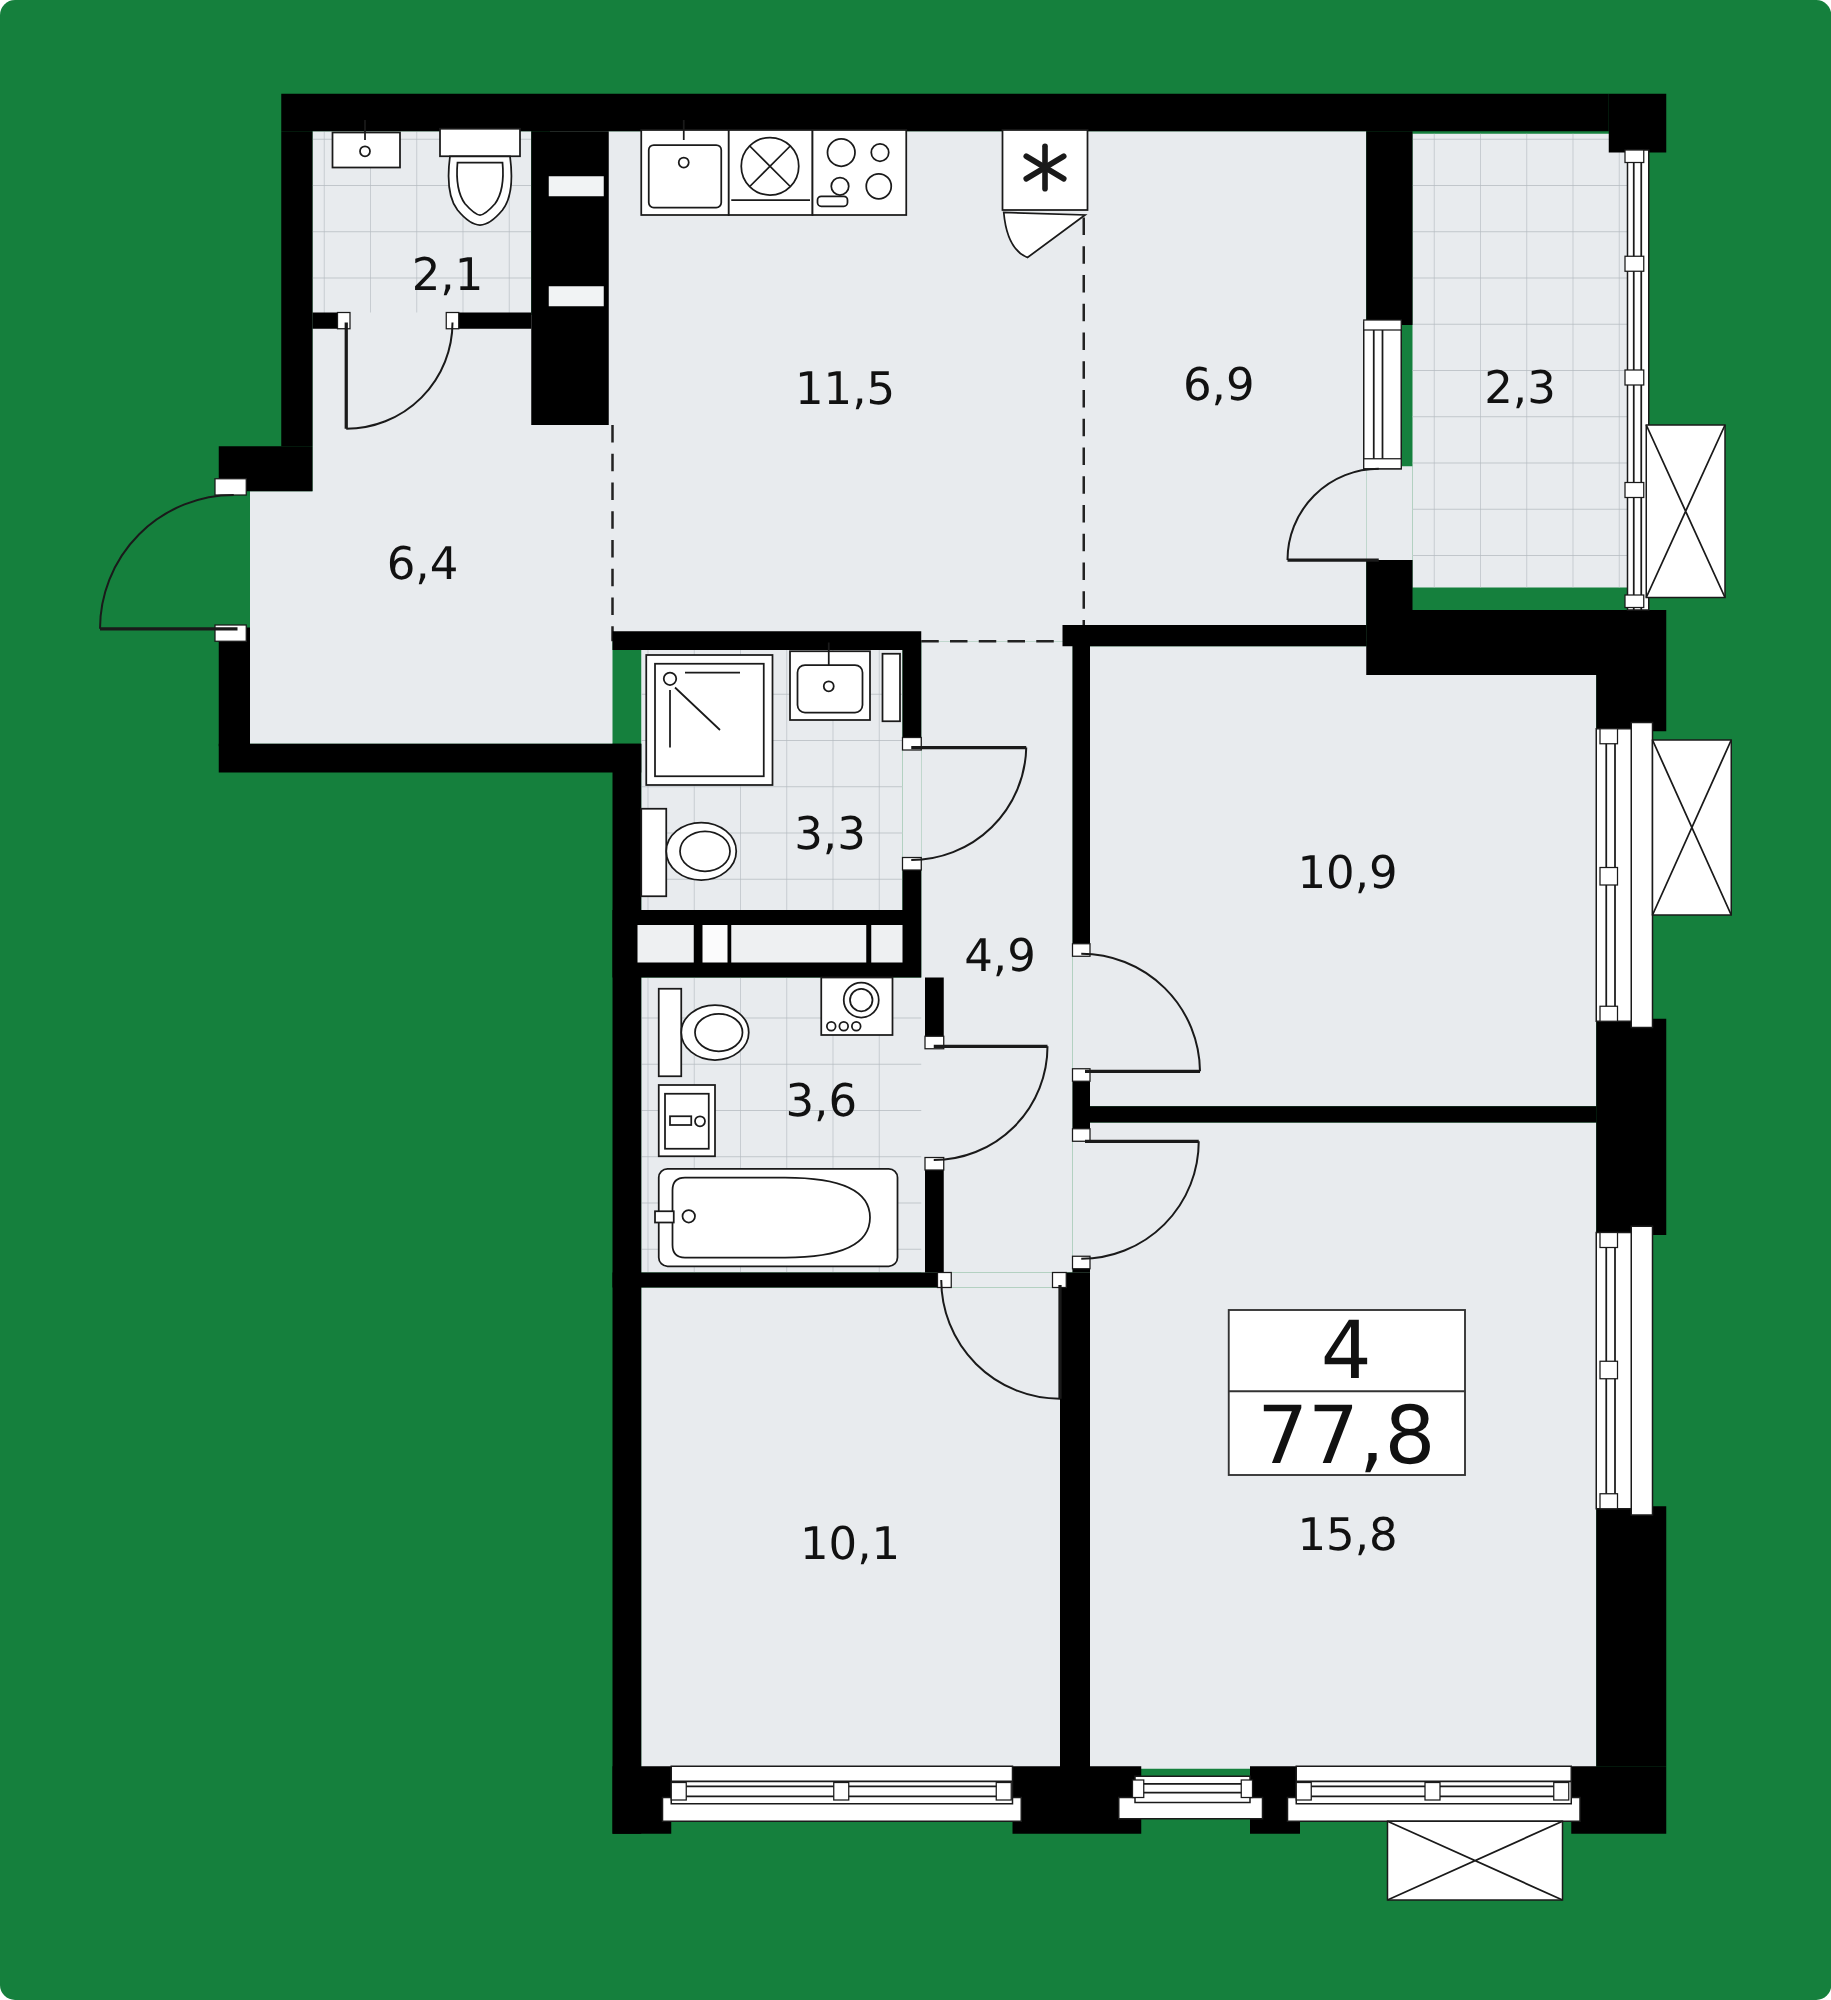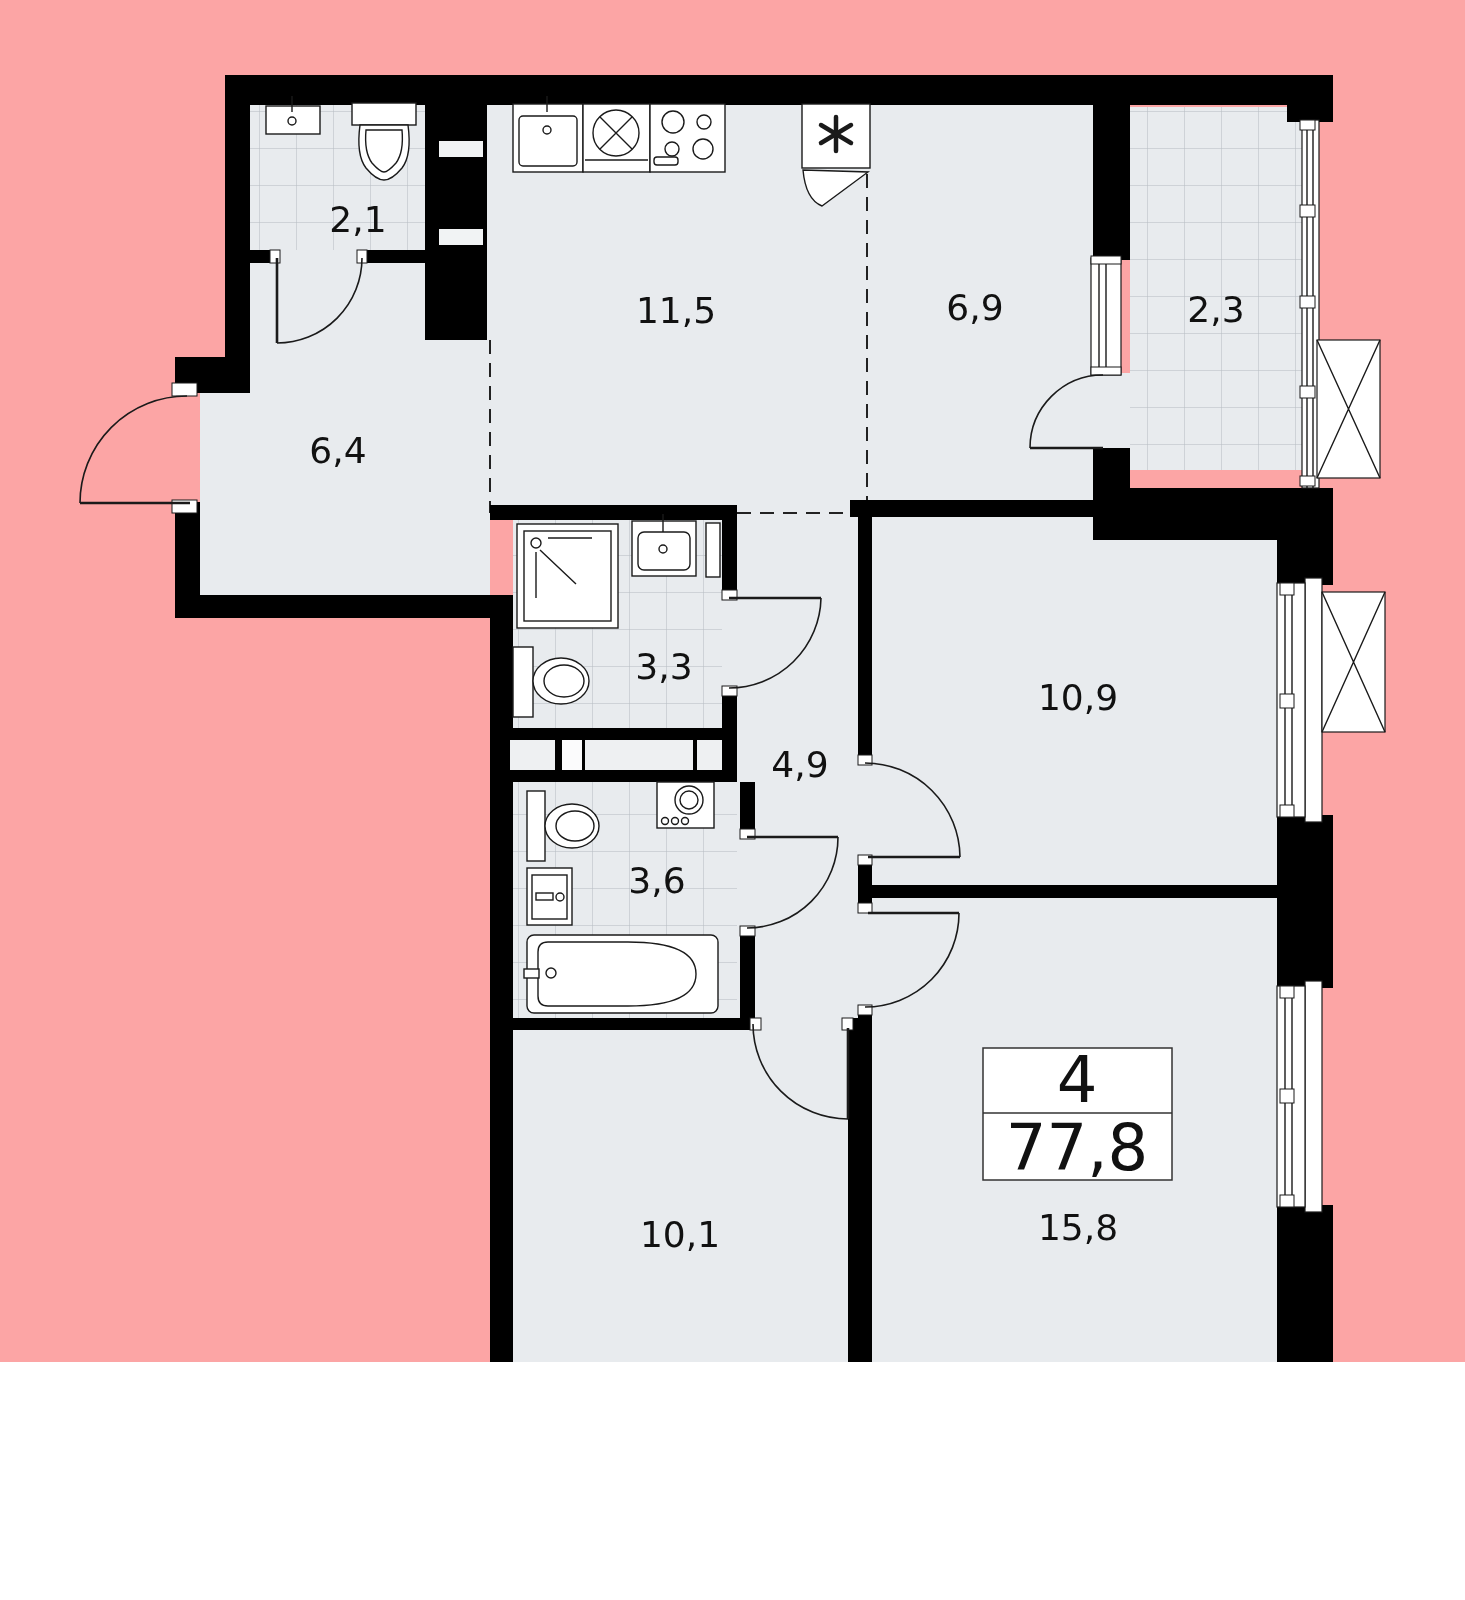--- a/index.html
+++ b/index.html
@@ -1,16 +1,16 @@
 <!DOCTYPE html>
 <html><head>
 <meta charset="utf-8">
 <style>
   html,body{margin:0;padding:0;background:#fff;}
-  .stage{position:relative;width:1465px;height:1362px;background:#fca5a5;font-family:"DejaVu Sans","Liberation Sans",sans-serif;}
+  .stage{position:relative;width:1465px;height:1600px;background:#15803d;font-family:"DejaVu Sans","Liberation Sans",sans-serif;border-radius:12px;}
   svg{display:block}
   .lbl{font-family:"DejaVu Sans","Liberation Sans",sans-serif;font-size:36px;fill:#111;}
   .big{font-family:"DejaVu Sans","Liberation Sans",sans-serif;font-size:64px;fill:#111;}
   .fx{fill:#fff;stroke:#1a1a1a;stroke-width:1.4;}
   .ln{fill:none;stroke:#1a1a1a;stroke-width:1.4;}
   .door{fill:none;stroke:#1a1a1a;stroke-width:1.6;}
   .leaf{fill:none;stroke:#1a1a1a;stroke-width:2.6;}
   .jamb{fill:#fff;stroke:#1a1a1a;stroke-width:1;}
   .win{fill:#fff;stroke:#1a1a1a;stroke-width:1.2;}
   .dash{fill:none;stroke:#222;stroke-width:2;stroke-dasharray:14 9;}

